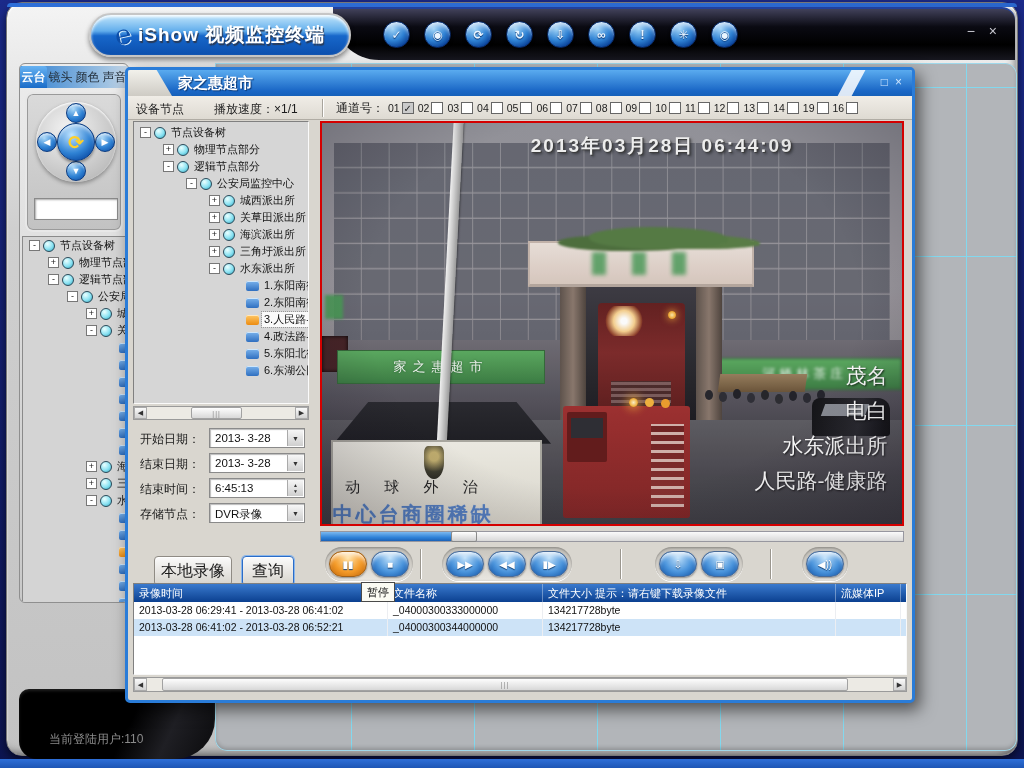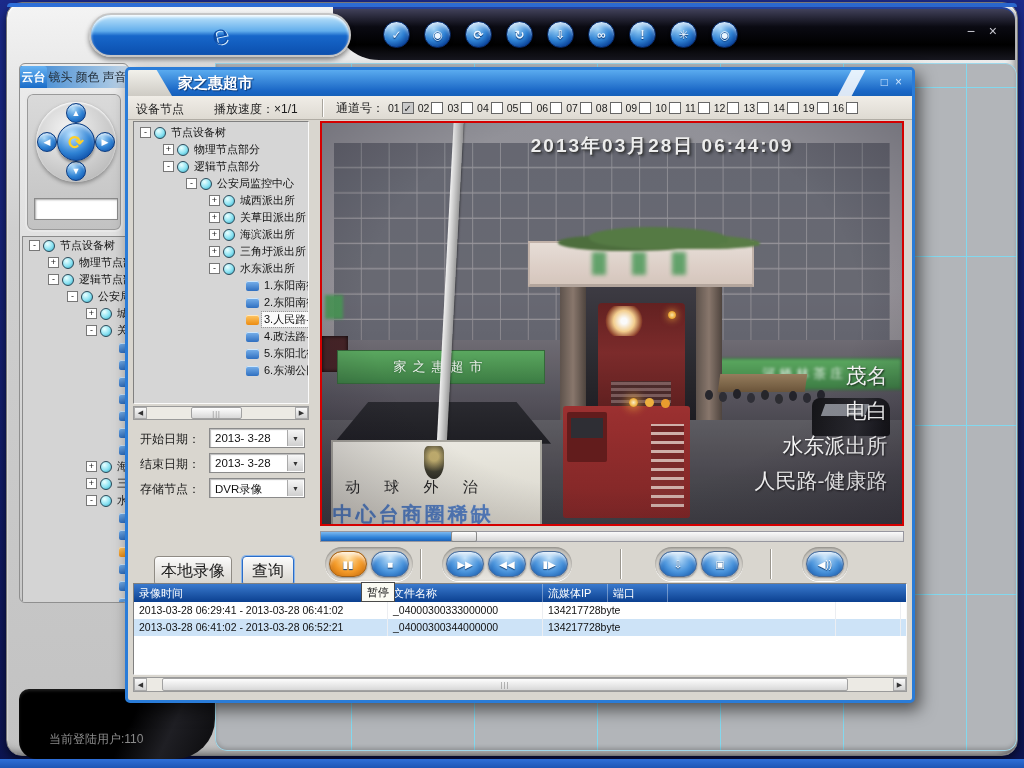--- a/index.html
+++ b/index.html
@@ -271,20 +271,21 @@
 
           <span class="tb-icon">◉</span>
         </div>
       <div class="win-btns">
         <span>−</span>
         <span>×</span>
       </div>
     </div>
     <div class="logo-pill">
       <span class="logo-glyph">℮</span>
+      <span class="logo-text">iShow 视频监控终端</span>
     </div>
 
     <div class="wall"></div>
 
     <div class="sidebar">
       <div class="side-tabs">
 
           <span class="side-tab" data-active="true">云台</span>
 
           <span class="side-tab">镜头</span>
@@ -665,20 +666,27 @@
 
 
           <div class="frow">
             <span class="flabel">结束日期：</span>
             <span class="fctl" data-type="select">
               <span class="fval">2013- 3-28</span>
               <span class="fbtn"></span>
             </span>
           </div>
 
+          <div class="frow">
+            <span class="flabel">结束时间：</span>
+            <span class="fctl" data-type="spin">
+              <span class="fval">6:45:13</span>
+              <span class="fbtn"></span>
+            </span>
+          </div>
 
           <div class="frow">
             <span class="flabel">存储节点：</span>
             <span class="fctl" data-type="select">
               <span class="fval">DVR录像</span>
               <span class="fbtn"></span>
             </span>
           </div>
         </div>
       <div class="form-btns">
@@ -762,20 +770,21 @@
 
       <div class="tooltip">暂停</div>
 
       <div class="rec-table">
         <div class="thead">
 
             <span class="hc col-time">录像时间</span>
 
             <span class="hc col-file">文件名称</span>
 
+            <span class="hc col-size">文件大小  提示：请右键下载录像文件</span>
 
             <span class="hc col-ip">流媒体IP</span>
 
             <span class="hc col-port">端口</span>
           </div>
         <div class="tbody">
 
             <div class="trowx">
               <span class="cell col-time">2013-03-28 06:29:41 - 2013-03-28 06:41:02</span>
               <span class="cell col-file">_04000300333000000</span>

